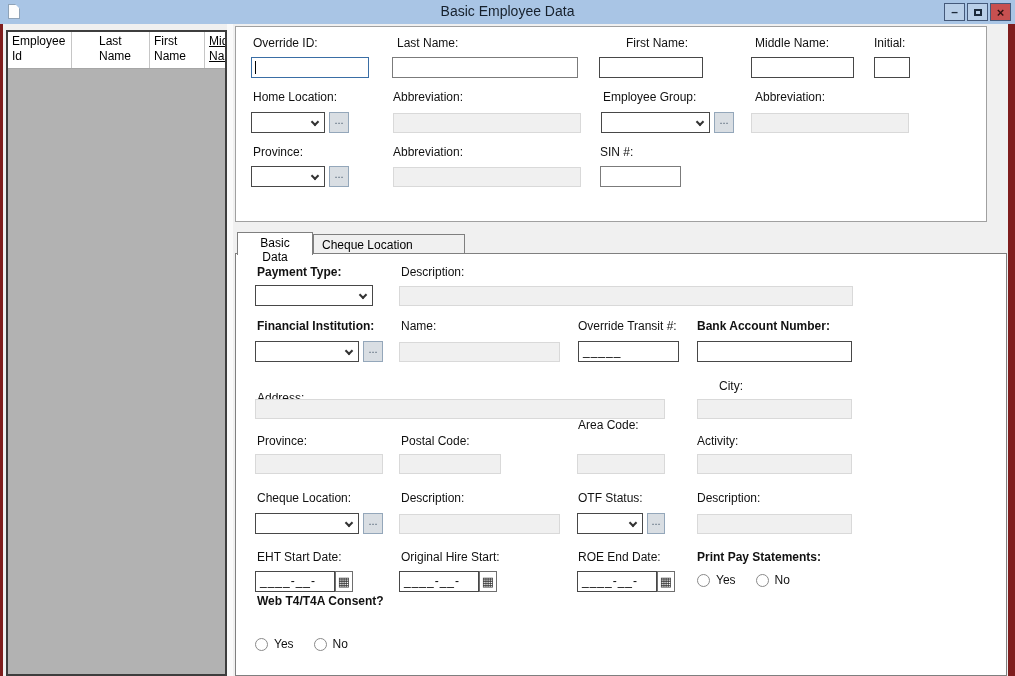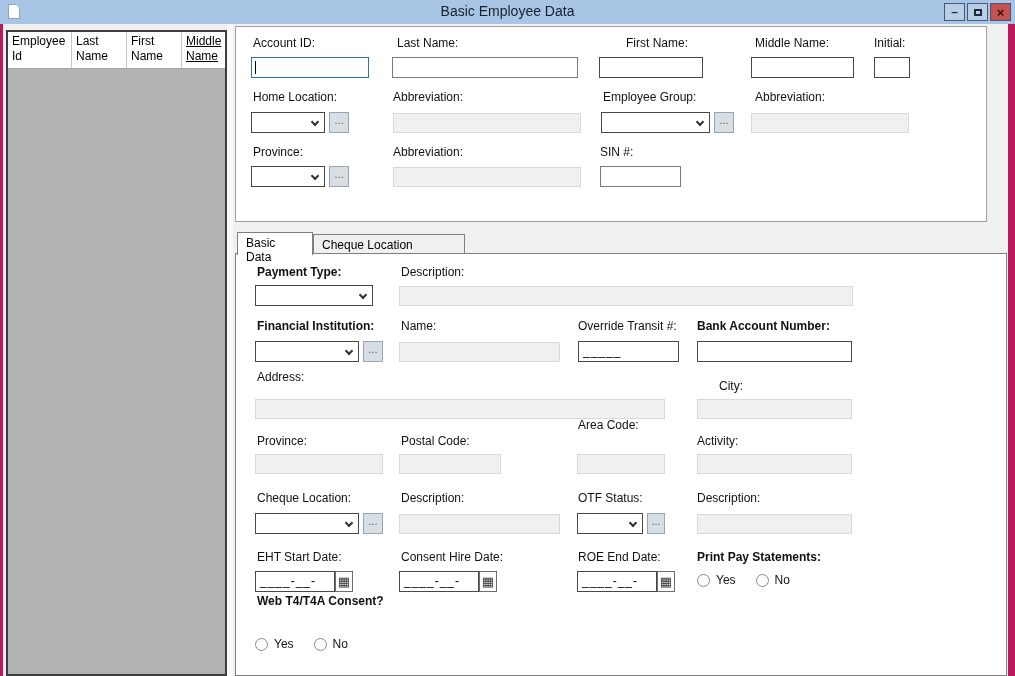--- a/index.html
+++ b/index.html
@@ -1,39 +1,39 @@
 <!DOCTYPE html>
 <html><head>
 <meta charset="utf-8">
 <style>
   html,body{margin:0;padding:0;background:#777;}
   *{box-sizing:border-box;}
   #win{
     position:relative;width:1015px;height:676px;overflow:hidden;
-    background:#be185d;
+    background:#7f1d1d;
     font-family:"Liberation Sans",sans-serif;
     -webkit-font-smoothing:antialiased;
   }
   
   #titlebar{position:absolute;left:0;top:0;width:100%;height:24px;background:#a9c5e5;}
   #app-icon{position:absolute;left:8px;top:4px;width:12px;height:15px;background:#fdfdfd;border:1px solid #8fa3b8;}
   #app-icon:before{content:"";position:absolute;right:-1px;top:-1px;border-style:solid;border-width:0 5px 5px 0;border-color:transparent #a9c5e5 transparent transparent;}
   #title-text{position:absolute;left:0;right:0;top:3px;text-align:center;font-size:14px;color:#16202c;}
   #win-controls{position:absolute;right:4px;top:3px;display:flex;gap:2px;}
   .wbtn{width:21px;height:18px;border:1px solid #44597a;background:#b9cfe8;display:flex;align-items:center;justify-content:center;font-size:12px;color:#1c2a3a;font-weight:bold;line-height:1;}
   .wbtn.close{background:#c75050;color:#2f1010;font-size:13px;}
   #max-glyph{width:8px;height:7px;border:2px solid #1c2a3a;background:transparent;}
   
   #body{position:absolute;left:3px;top:24px;right:7px;bottom:0;background:#f0f0f0;}
   
   #grid{position:absolute;left:3px;top:6px;width:221px;bottom:0;background:#b2b2b2;border:2px solid #3d3d3d;}
   #grid-header{display:flex;background:#fff;border-bottom:1px solid #a6a6a6;}
   .gcell{padding:2px 4px;font-size:12px;line-height:15px;color:#000;border-right:1px solid #c6c6c6;height:36px;overflow:hidden;}
   .gcell:last-child{border-right:none;}
-  .gc0{width:64px;}.gc1{width:55px;}.gc2{width:55px;}.gc3{flex:1;text-decoration:underline;}
+  .gc0{width:64px;}.gc1{width:55px;margin-left:23px;}.gc2{width:55px;}.gc3{flex:1;text-decoration:underline;}
   #grid-body{position:absolute;left:0;right:0;top:37px;bottom:0;}
   
   #splitter{position:absolute;left:224px;top:0;width:6px;bottom:0;background:#fafafa;}
   
   #rightpanel{position:absolute;left:230px;top:0;right:0;bottom:0;background:#f0f0f0;}
   #topbox{position:absolute;left:2px;top:2px;width:752px;height:196px;background:#fff;border:1px solid #a0a0a0;}
   .lbl{position:absolute;font-size:12px;color:#111;white-space:nowrap;}
   .lbl.b{font-weight:bold;}
   .tb{position:absolute;height:21px;background:#fff;border:1px solid #7b7b7b;font-size:12px;line-height:19px;padding:0 4px;color:#000;overflow:hidden;}
   .tb.dark{border-color:#474747;}
@@ -44,21 +44,21 @@
   .chev{position:absolute;right:6px;top:6px;width:6px;height:6px;border-right:2px solid #333;border-bottom:2px solid #333;transform:rotate(45deg);}
   .ebtn{position:absolute;width:20px;height:21px;background:#d9dee3;border:1px solid #94a7ba;color:#4a5c6e;font-size:11px;text-align:center;line-height:14px;}
   .dbtn{position:absolute;width:18px;height:21px;background:#fff;border:1px solid #6e6e6e;color:#333;font-size:13px;text-align:center;line-height:19px;padding:0;}
   .mask{letter-spacing:1px;}
   .radio-group{position:absolute;display:flex;align-items:center;gap:6px;font-size:12px;color:#111;}
   .radio{width:13px;height:13px;border-radius:50%;border:1px solid #8a8a8a;background:#fff;display:inline-block;}
   .rlbl{margin-right:14px;}
   
   #tabctrl{position:absolute;left:2px;top:208px;width:772px;bottom:0;}
   .tab{position:absolute;font-size:12px;color:#000;background:#f0f0f0;border:1px solid #7f7f7f;border-bottom:none;padding:3px 8px 0 8px;}
-  .tab.active{background:#fff;z-index:3;}
+  .tab.active{background:#fff;z-index:3;text-align:center;}
   #tabpage{position:absolute;left:0;top:21px;right:0;bottom:0;background:#fff;border:1px solid #7f7f7f;z-index:1;}
 </style>
 </head>
 <body>
 
 <div id="win">
 
   <div id="titlebar">
     <span id="app-icon"></span>
     <div id="title-text">Basic Employee Data</div>
@@ -85,21 +85,21 @@
         <div class="gcell gc3">Middle Name</div>
       </div>
       <div id="grid-body"></div>
     </div>
 
     <div id="splitter"></div>
 
     <div id="rightpanel">
 
       <div id="topbox">
-        <div class="lbl" style="left:17px;top:9px">Account ID:</div>
+        <div class="lbl" style="left:17px;top:9px">Override ID:</div>
         <div class="tb focus" style="left:15px;top:30px;width:118px">
             <span class="caret"></span>
           </div>
 
         <div class="lbl" style="left:161px;top:9px">Last Name:</div>
         <div class="tb" style="left:156px;top:30px;width:186px"></div>
 
         <div class="lbl" style="left:390px;top:9px">First Name:</div>
         <div class="tb dark" style="left:363px;top:30px;width:104px"></div>
 
@@ -162,21 +162,21 @@
 
           <div class="lbl" style="left:165px;top:65px">Name:</div>
           <div class="tb dis" style="left:163px;top:88px;width:161px"></div>
 
           <div class="lbl" style="left:342px;top:65px">Override Transit #:</div>
           <div class="tb dark mask" style="left:342px;top:87px;width:101px">_____</div>
 
           <div class="lbl b" style="left:461px;top:65px">Bank Account Number:</div>
           <div class="tb dark" style="left:461px;top:87px;width:155px"></div>
 
-          <div class="lbl" style="left:21px;top:116px">Address:</div>
+          <div class="lbl" style="left:21px;top:137px">Address:</div>
           <div class="tb dis" style="left:19px;top:145px;width:410px"></div>
 
           <div class="lbl" style="left:483px;top:125px">City:</div>
           <div class="tb dis" style="left:461px;top:145px;width:155px"></div>
 
           <div class="lbl" style="left:21px;top:180px">Province:</div>
           <div class="tb dis" style="left:19px;top:200px;width:128px"></div>
 
           <div class="lbl" style="left:165px;top:180px">Postal Code:</div>
           <div class="tb dis" style="left:163px;top:200px;width:102px"></div>
@@ -202,21 +202,21 @@
             </div>
           <div class="ebtn" style="left:411px;top:259px;width:18px">...</div>
 
           <div class="lbl" style="left:461px;top:237px">Description:</div>
           <div class="tb dis" style="left:461px;top:260px;width:155px"></div>
 
           <div class="lbl" style="left:21px;top:296px">EHT Start Date:</div>
           <div class="tb dark mask" style="left:19px;top:317px;width:80px">____-__-__</div>
           <div class="dbtn" style="left:99px;top:317px"><span>▦</span></div>
 
-          <div class="lbl" style="left:165px;top:296px">Consent Hire Date:</div>
+          <div class="lbl" style="left:165px;top:296px">Original Hire Start:</div>
           <div class="tb dark mask" style="left:163px;top:317px;width:80px">____-__-__</div>
           <div class="dbtn" style="left:243px;top:317px"><span>▦</span></div>
 
           <div class="lbl" style="left:342px;top:296px">ROE End Date:</div>
           <div class="tb dark mask" style="left:341px;top:317px;width:80px">____-__-__</div>
           <div class="dbtn" style="left:421px;top:317px"><span>▦</span></div>
 
           <div class="lbl b" style="left:461px;top:296px">Print Pay Statements:</div>
           <div class="radio-group" style="left:461px;top:319px">
             <span class="radio"></span>

